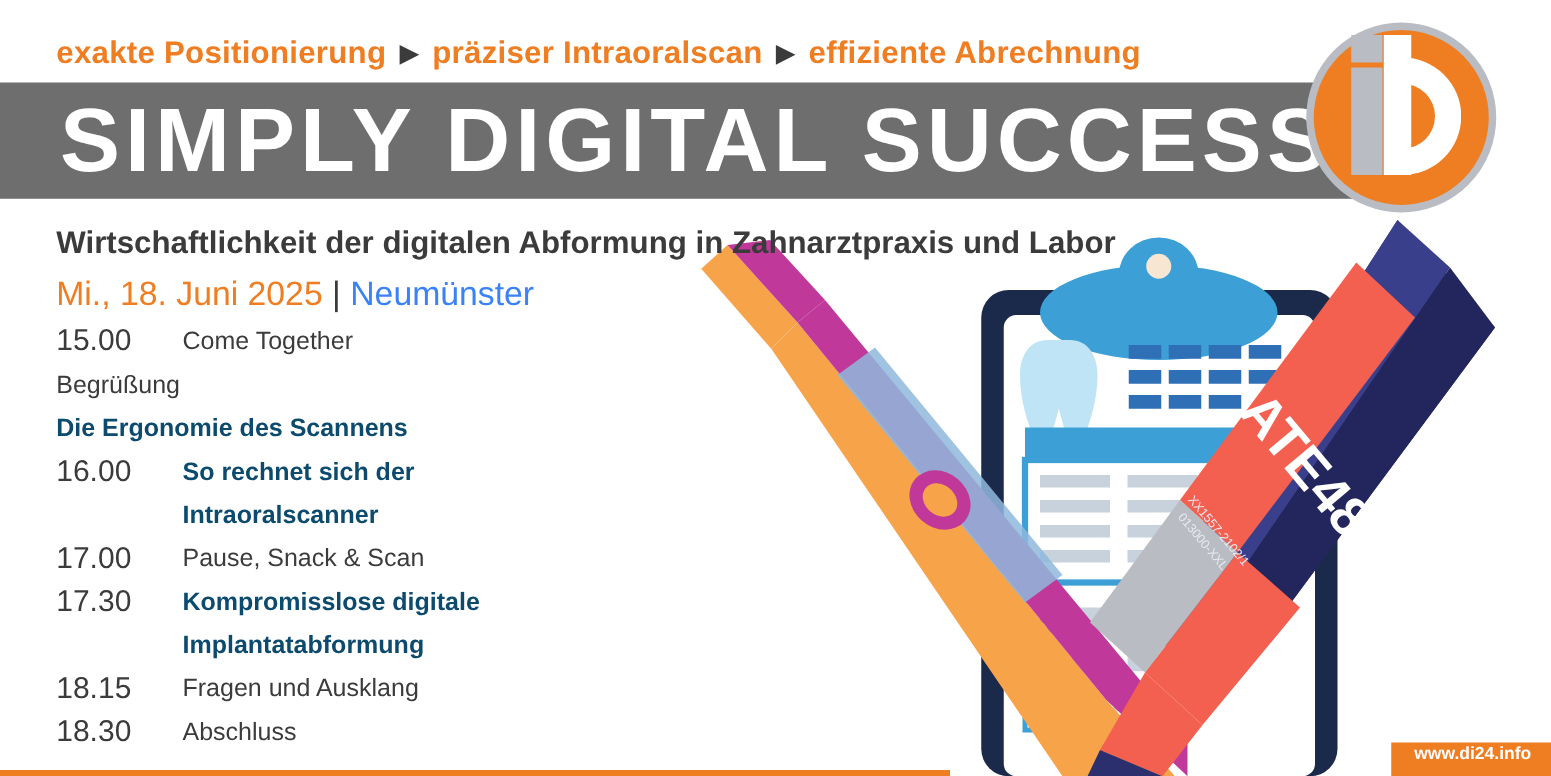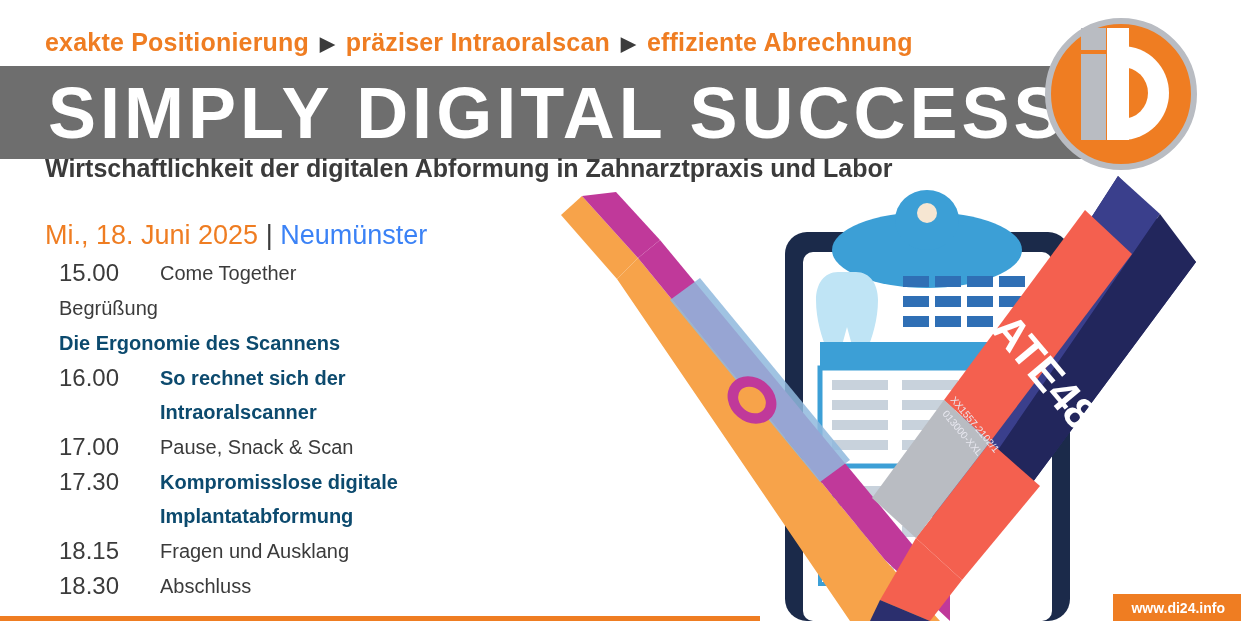--- a/index.html
+++ b/index.html
@@ -32,37 +32,37 @@
   }
   .band-title{
     position:absolute;left:48px;top:78px;
     font-size:72px;font-weight:bold;color:#ffffff;
     letter-spacing:4px;line-height:70px;white-space:nowrap;
     z-index:5;
   }
 
   
   .subtitle{
-    position:absolute;left:45px;top:154px;
+    position:absolute;left:45px;top:180px;
     font-size:25px;font-weight:bold;color:#3b3b3b;
     white-space:nowrap;z-index:6;
   }
 
   
   .dateline{
     position:absolute;left:45px;top:220px;
     font-size:27px;z-index:6;white-space:nowrap;
   }
   .dateline .d-orange{color:#ef7d22;font-weight:normal;}
   .dateline .d-sep{color:#3b3b3b;}
   .dateline .d-city{color:#3b82f6;}
 
   
   .agenda{
-    position:absolute;left:59px;top:256px;width:600px;z-index:6;
+    position:absolute;left:45px;top:256px;width:600px;z-index:6;
   }
   .row{display:flex;align-items:flex-start;margin-bottom:1px;}
   .time{
     width:101px;flex:0 0 101px;
     font-size:24px;color:#3b3b3b;line-height:34px;
   }
   .item{
     font-size:20px;line-height:34px;
     color:#3b3b3b;
   }
@@ -95,21 +95,21 @@
     position:absolute;left:10px;top:18px;width:52px;height:94px;
     border:21px solid #ffffff;border-left:none;
     border-radius:0 48px 48px 0;box-sizing:border-box;
   }
 
   
   .urlbar{
     position:absolute;right:0;bottom:0;height:27px;
     background:#ef7d22;color:#ffffff;
     font-size:14px;font-weight:bold;
-    display:flex;align-items:center;padding:0 16px 0 18px;
+    display:flex;align-items:flex-start;padding:0 16px 0 18px;
     z-index:9;
   }
   .bottomline{
     position:absolute;left:0;bottom:0;width:760px;height:5px;background:#ef7d22;z-index:7;
   }
 
   
   .art{position:absolute;left:520px;top:0;width:721px;height:621px;z-index:4;}
   .art svg{display:block;}
 </style>

